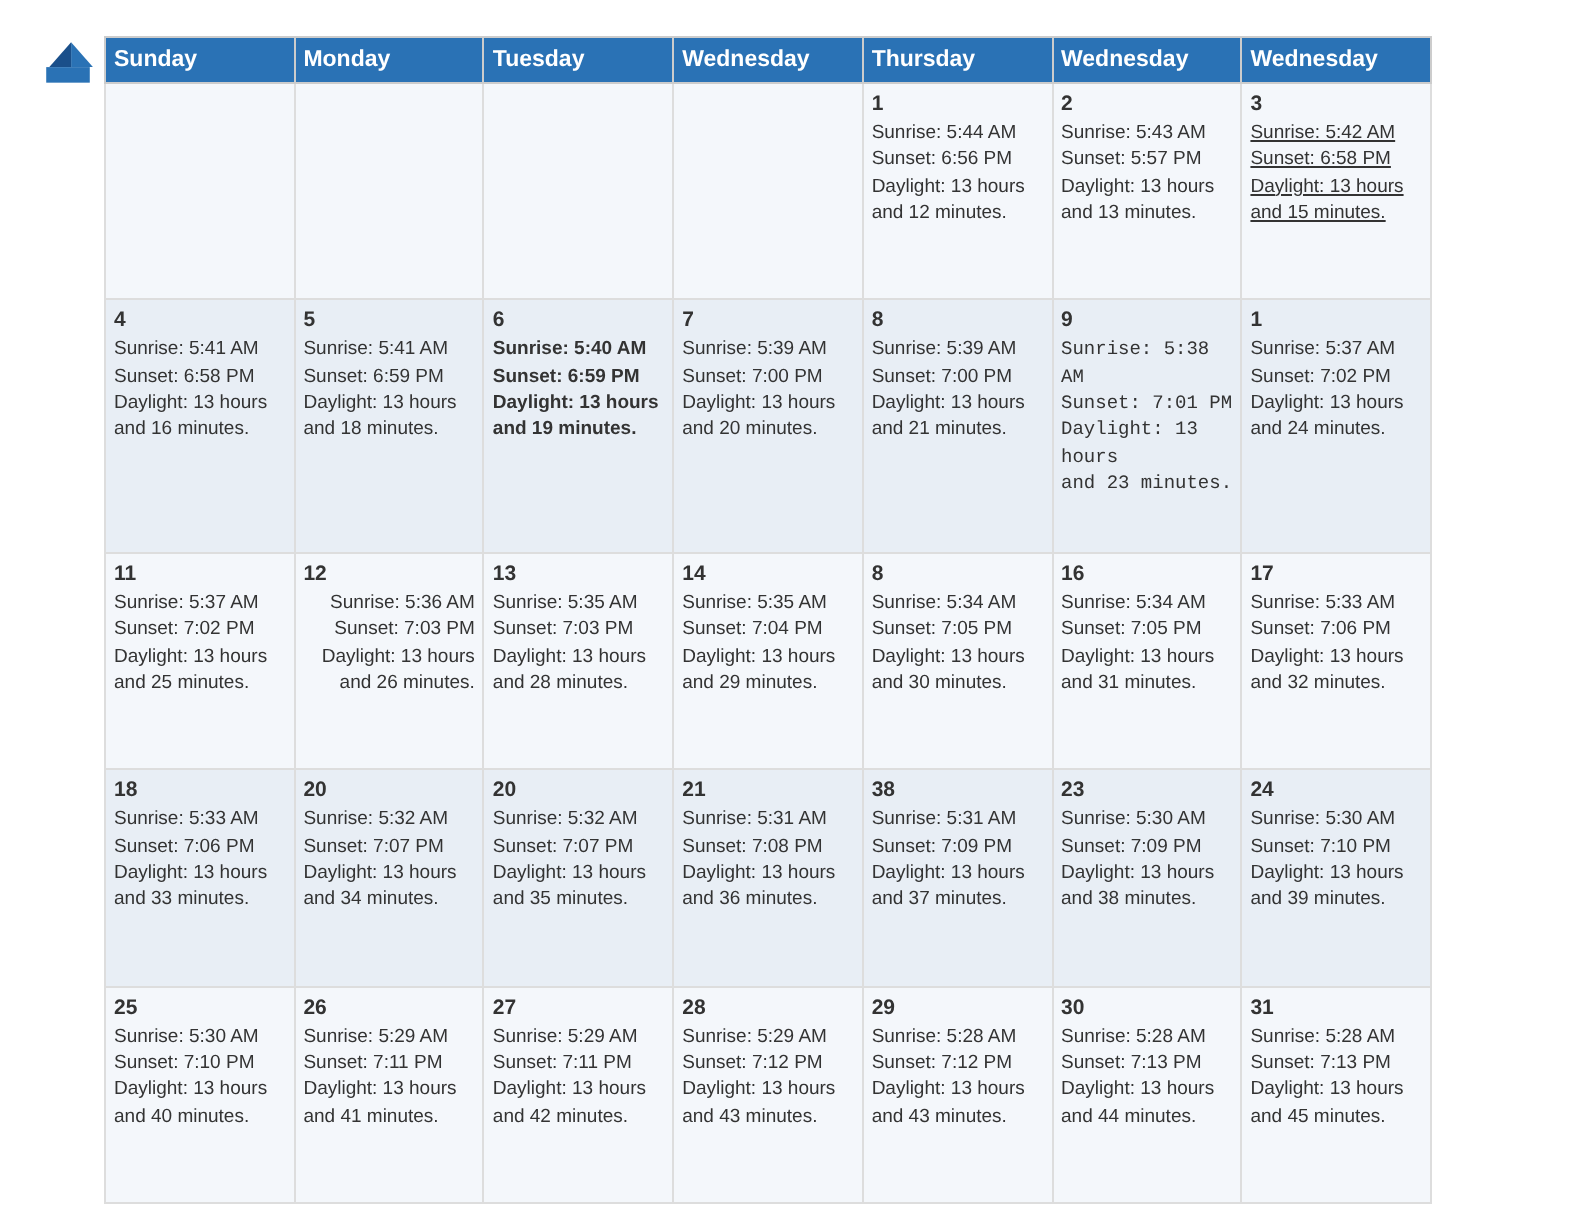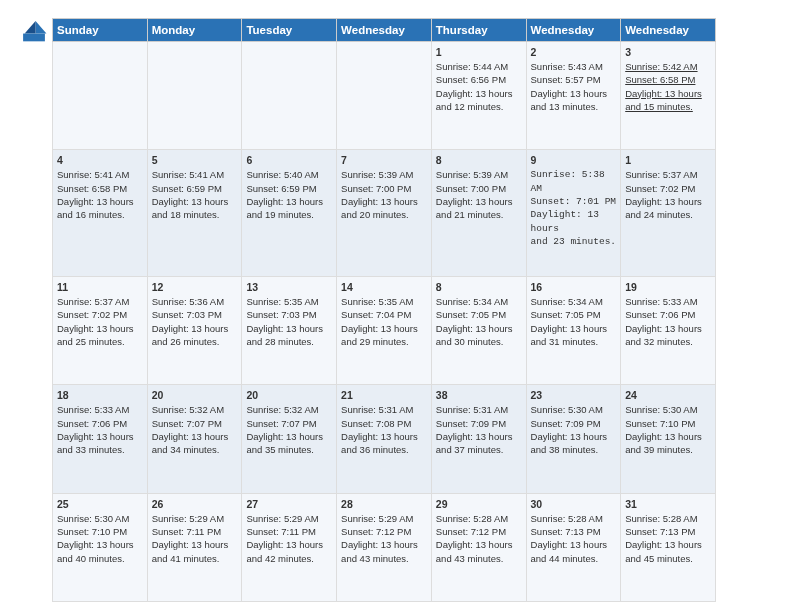--- a/index.html
+++ b/index.html
@@ -172,21 +172,21 @@
           </td>
           <td>
             <span class="day-num">5</span>
             <div class="cell-text" style="white-space: pre-line;">Sunrise: 5:41 AM
 Sunset: 6:59 PM
 Daylight: 13 hours
 and 18 minutes.</div>
           </td>
           <td>
             <span class="day-num">6</span>
-            <div class="cell-text" style="white-space: pre-line;">Sunrise: 5:40 AM
+            <div class="cell-text" style="white-space: pre-line; font-weight: bold;">Sunrise: 5:40 AM
 Sunset: 6:59 PM
 Daylight: 13 hours
 and 19 minutes.</div>
           </td>
           <td>
             <span class="day-num">7</span>
             <div class="cell-text" style="white-space: pre-line;">Sunrise: 5:39 AM
 Sunset: 7:00 PM
 Daylight: 13 hours
 and 20 minutes.</div>
@@ -216,21 +216,21 @@
         <tr>
           <td>
             <span class="day-num">11</span>
             <div class="cell-text" style="white-space: pre-line;">Sunrise: 5:37 AM
 Sunset: 7:02 PM
 Daylight: 13 hours
 and 25 minutes.</div>
           </td>
           <td>
             <span class="day-num">12</span>
-            <div class="cell-text" style="white-space: pre-line;">Sunrise: 5:36 AM
+            <div class="cell-text" style="white-space: pre-line; text-align: right;">Sunrise: 5:36 AM
 Sunset: 7:03 PM
 Daylight: 13 hours
 and 26 minutes.</div>
           </td>
           <td>
             <span class="day-num">13</span>
             <div class="cell-text" style="white-space: pre-line;">Sunrise: 5:35 AM
 Sunset: 7:03 PM
 Daylight: 13 hours
 and 28 minutes.</div>
@@ -250,21 +250,21 @@
 and 30 minutes.</div>
           </td>
           <td>
             <span class="day-num">16</span>
             <div class="cell-text" style="white-space: pre-line;">Sunrise: 5:34 AM
 Sunset: 7:05 PM
 Daylight: 13 hours
 and 31 minutes.</div>
           </td>
           <td>
-            <span class="day-num">19</span>
+            <span class="day-num">17</span>
             <div class="cell-text" style="white-space: pre-line;">Sunrise: 5:33 AM
 Sunset: 7:06 PM
 Daylight: 13 hours
 and 32 minutes.</div>
           </td>
         </tr>
         <tr>
           <td>
             <span class="day-num">18</span>
             <div class="cell-text" style="white-space: pre-line;">Sunrise: 5:33 AM

